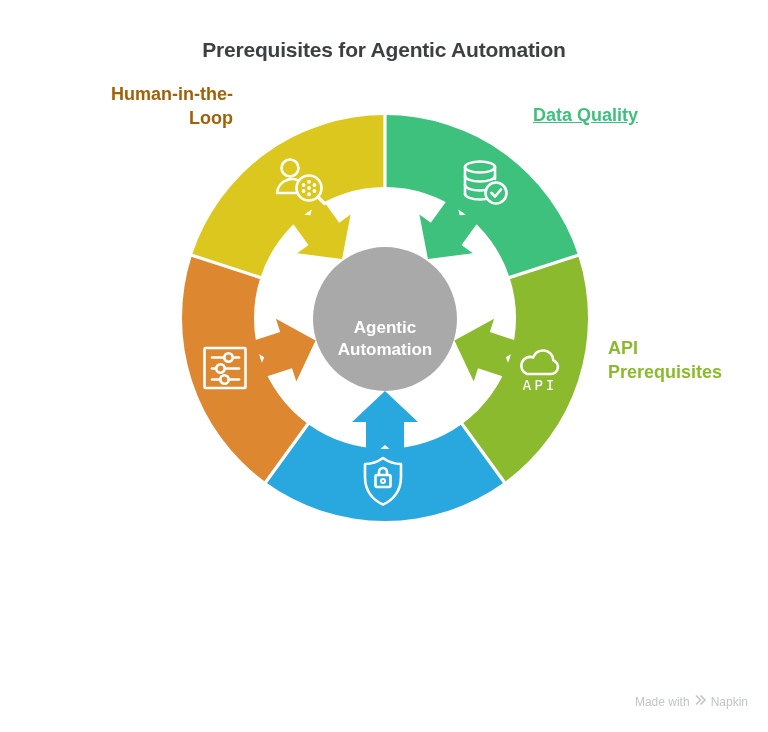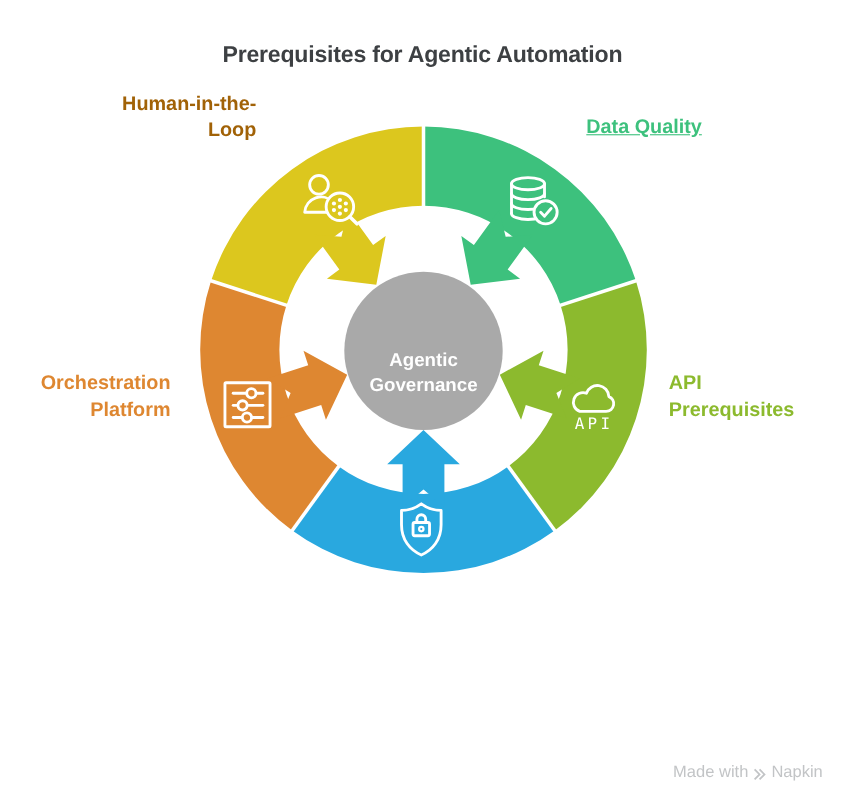--- a/index.html
+++ b/index.html
@@ -22,22 +22,22 @@
   .lbl-api   { top:336px; left:608px; text-align:left; }
   .lbl-orch  { top:336px; right:613px; text-align:right; }
   .lbl-sec   { top:538px; left:258px; width:250px; text-align:center; }
   .center-label {
     position:absolute; top:295px; left:310px; width:150px;
     text-align:center; font-size:17px; font-weight:700; line-height:22px;margin-top:22px;
   }
   .center-label span { display:block; }
   .watermark {
     position:absolute; top:694px; right:20px;
-    display:flex; align-items:flex-end; gap:4px;
-    font-size:15px; font-weight:500; line-height:16px;
+    display:flex; align-items:flex-start; gap:4px;
+    font-size:12px; font-weight:500; line-height:16px;
   }
   .api-text {
     font-family:"DejaVu Sans Mono","Liberation Mono",monospace;
     font-size:14.5px; letter-spacing:3px; font-weight:400;
   }
 </style>
 </head>
 <body>
 
 <div class="stage">
@@ -117,41 +117,37 @@
         <circle cx="10" cy="10.2" r="1.9"></circle>
         <circle cx="4.6" cy="7" r="1.9"></circle>
         <circle cx="4.6" cy="1" r="1.9"></circle>
       </g>
       <path d="M 19 13 L 25.5 19.5" stroke-width="3.2"></path>
     </g>
   </svg>
 
   <div class="center-label" style="color: rgb(255, 255, 255);">
     <span>Agentic</span>
-    <span>Governance</span>
+    <span>Automation</span>
   </div>
 
   <div class="seg-label lbl-human" style="color: #a16207;">
     <span>Human-in-the-</span>
     <span>Loop</span>
   </div>
 
   <div class="seg-label lbl-dataq" style="color: rgb(61, 193, 125);">
     <span>Data Quality</span>
   </div>
 
   <div class="seg-label lbl-api" style="color: rgb(140, 186, 46);">
     <span>API</span>
     <span>Prerequisites</span>
   </div>
 
-  <div class="seg-label lbl-orch" style="color: rgb(222, 135, 49);">
-    <span>Orchestration</span>
-    <span>Platform</span>
-  </div>
 
 
   <div class="watermark" style="color: rgb(194, 196, 198);">
     <span>Made with</span>
     <svg width="13" height="12" viewBox="0 0 13 12" fill="none" stroke-width="1.6" stroke="#c2c4c6">
       <path d="M2 1.5 L6.5 6 L2 10.5"></path>
       <path d="M6.5 1.5 L11 6 L6.5 10.5"></path>
     </svg>
     <span>Napkin</span>
   </div>

